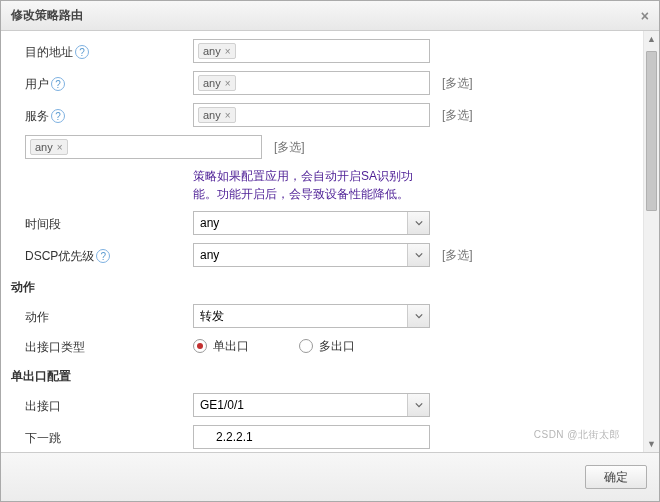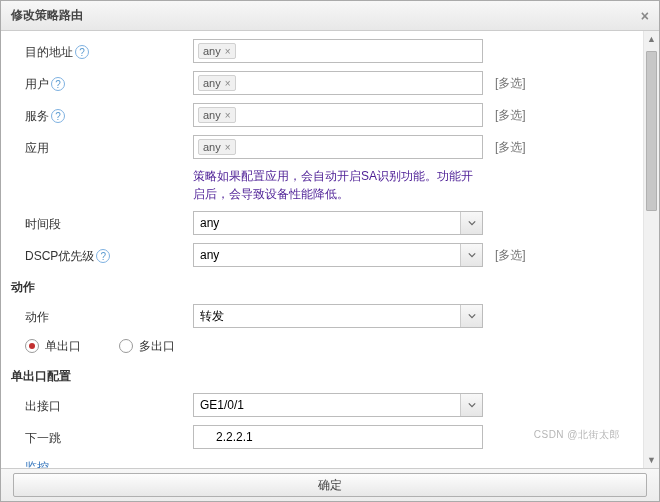--- a/index.html
+++ b/index.html
@@ -9,41 +9,41 @@
 .close-x { color: #888; font-size: 14px; cursor: pointer; }
 .content-wrap { flex: 1; overflow: hidden; position: relative; display: flex; }
 .content { flex: 1; overflow-y: auto; padding: 4px 0 10px 0; }
 .scrollbar-track { width: 16px; background: #f1f1f1; border-left: 1px solid #e5e5e5; position: relative; }
 .scrollbar-thumb { position: absolute; left: 2px; right: 2px; top: 20px; height: 160px; background: #c7c7c7; border: 1px solid #b0b0b0; border-radius: 1px; }
 .scroll-arrow { position: absolute; left: 0; right: 0; height: 16px; background: #f1f1f1; color: #777; text-align: center; font-size: 9px; line-height: 16px; }
 .scroll-arrow.up { top: 0; }
 .scroll-arrow.down { bottom: 0; }
 .row { display: flex; align-items: center; padding: 4px 0 4px 24px; min-height: 28px; }
 .label { width: 168px; display: flex; align-items: center; gap: 2px; padding-top: 2px; }
-.field { width: 290px; }
+.field { width: 237px; }
 .extra { margin-left: 12px; }
 .link { color: #737373; cursor: pointer; }
 .help-icon { display: inline-flex; width: 14px; height: 14px; border: 1px solid #7db0e0; border-radius: 50%; color: #5a9ad0; font-size: 10px; align-items: center; justify-content: center; background: #fff; }
 .tagbox { border: 1px solid #bcbcbc; background: #fff; height: 24px; display: flex; align-items: center; padding: 0 4px; width: 100%; }
 .tag { background: #f0f0f0; border: 1px solid #d0d0d0; border-radius: 2px; padding: 1px 4px; display: inline-flex; align-items: center; gap: 4px; font-size: 11px; color: #555; }
 .tag-x { color: #888; font-size: 10px; cursor: pointer; }
 .selectbox { position: relative; width: 100%; }
 .selectbox input { width: 100%; height: 24px; border: 1px solid #bcbcbc; padding: 0 24px 0 6px; font-size: 12px; background: #fff; }
 .select-arrow { position: absolute; right: 1px; top: 1px; width: 22px; height: 22px; background: linear-gradient(#f8f8f8,#e6e6e6); border-left: 1px solid #ccc; display: flex; align-items: center; justify-content: center; cursor: pointer; }
 .select-arrow svg { width: 8px; height: 8px; }
 .textbox { width: 100%; height: 24px; border: 1px solid #bcbcbc; padding: 0 22px; font-size: 12px; }
 .note { color: #4c1d95; font-size: 12px; line-height: 1.5; }
 .section-title { font-weight: bold; padding: 8px 0 4px 10px; color: #333; }
-.radio-group { display: flex; gap: 38px; align-items: flex-end; }
+.radio-group { display: flex; gap: 50px; align-items: flex-end; }
 .radio-item { display: flex; align-items: center; gap: 6px; cursor: pointer; }
 .radio-outer { width: 14px; height: 14px; border: 1px solid #999; border-radius: 50%; display: flex; align-items: center; justify-content: center; background: #fff; }
 .radio-dot { width: 6px; height: 6px; background: #c23030; border-radius: 50%; }
 .expand-row { display: flex; align-items: center; gap: 4px; padding: 6px 0 6px 24px; }
 .expand-label { color: #2a6eb9; text-decoration: underline; cursor: pointer; }
-.footer { border-top: 1px solid #ccc; background: linear-gradient(#f7f7f7,#ececec); padding: 4px 12px; display: flex; justify-content: flex-end; gap: 12px; flex-direction: column; }
+.footer { border-top: 1px solid #ccc; background: linear-gradient(#f7f7f7,#ececec); padding: 12px 12px; display: flex; justify-content: flex-end; gap: 12px; }
 .btn { min-width: 62px; height: 24px; border: 1px solid #b0b0b0; background: linear-gradient(#fdfdfd,#e8e8e8); cursor: pointer; font-size: 12px; color: #444; border-radius: 2px; }
 .watermark { position: absolute; right: 40px; bottom: 60px; color: rgba(120,120,120,0.55); font-size: 10px; pointer-events: none; letter-spacing: 0.5px; }
 </style>
 </head>
 <body>
 
 <div class="dialog">
   <div class="titlebar">
     <span>修改策略路由</span>
     <span class="close-x">×</span>
@@ -93,23 +93,20 @@
             <span class="tag">
               <span>any</span>
               <span class="tag-x">×</span>
             </span>
           </div>
         </div>
         <div class="extra"><span class="link">[多选]</span></div>
       </div>
 
       <div class="row">
-        <div class="label">
-          <span>应用</span>
-        </div>
         <div class="field">
           <div class="tagbox">
             <span class="tag">
               <span>any</span>
               <span class="tag-x">×</span>
             </span>
           </div>
         </div>
         <div class="extra"><span class="link">[多选]</span></div>
       </div>
@@ -161,20 +158,21 @@
             <div class="select-arrow">
                 <svg viewBox="0 0 10 10">
                   <path d="M1 3 L5 7 L9 3" fill="none" stroke="#666" stroke-width="1.5"></path>
                 </svg>
               </div>
           </div>
         </div>
       </div>
 
       <div class="row">
+        <div class="label">出接口类型</div>
         <div class="field radio-group">
           <div class="radio-item">
             <span class="radio-outer">
                 <span class="radio-dot"></span>
               </span>
             <span>单出口</span>
           </div>
           <div class="radio-item">
             <span class="radio-outer"></span>
             <span>多出口</span>

